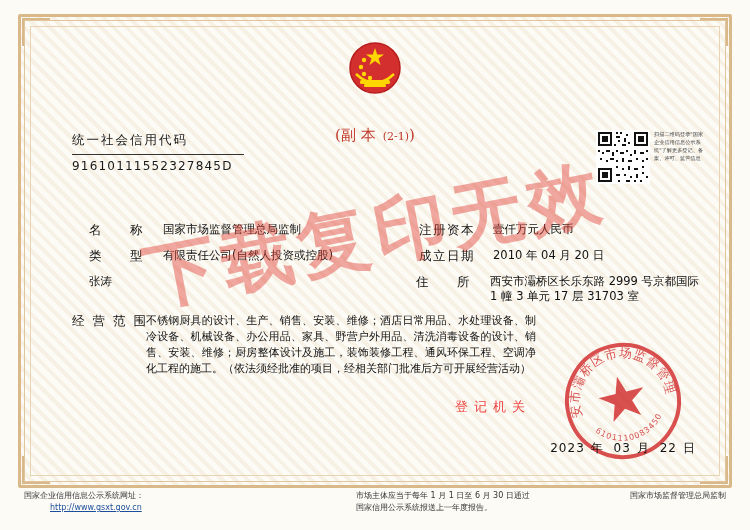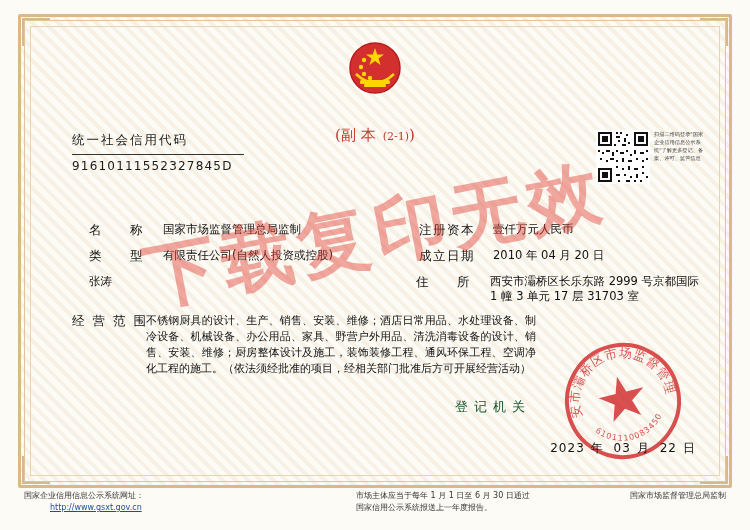--- a/index.html
+++ b/index.html
@@ -194,21 +194,21 @@
     text-align: justify;
   }
 
   
   .authority {
     position: absolute;
     left: 455px;
     top: 398px;
     font-size: 13px;
     letter-spacing: 6px;
-    color: #14532d;
+    color: #ef4444;
   }
   
   .datebar {
     position: absolute;
     right: 52px;
     top: 440px;
     font-size: 12px;
     color: #111;
     letter-spacing: 1px;
     text-align: center;

